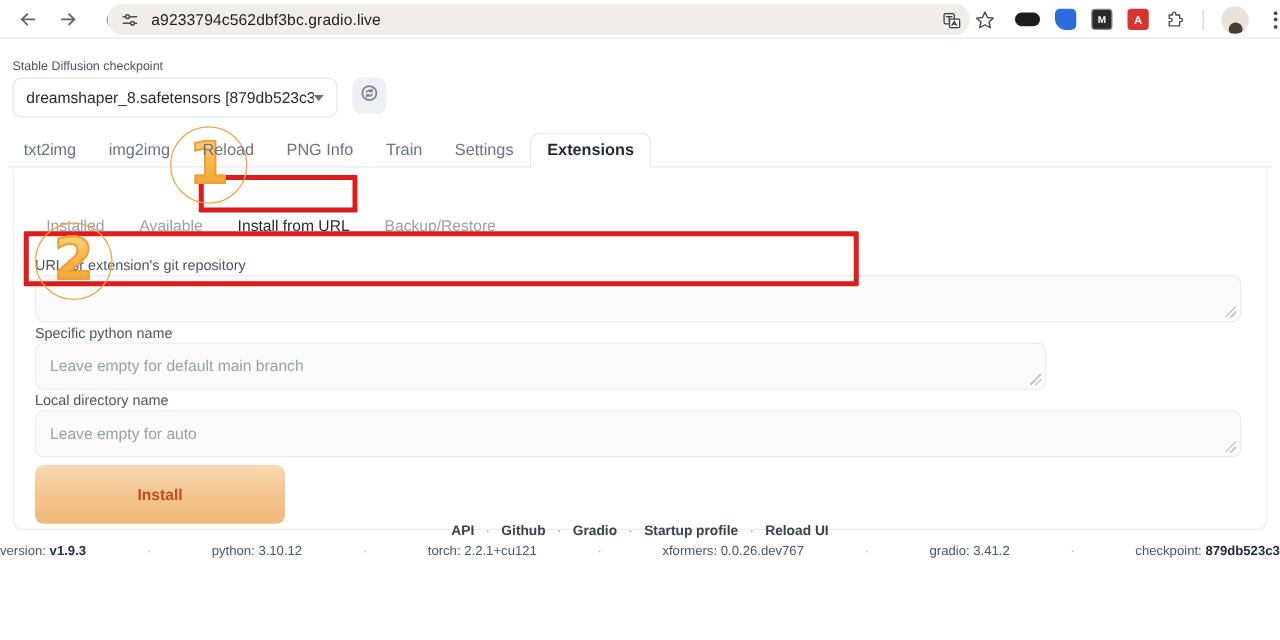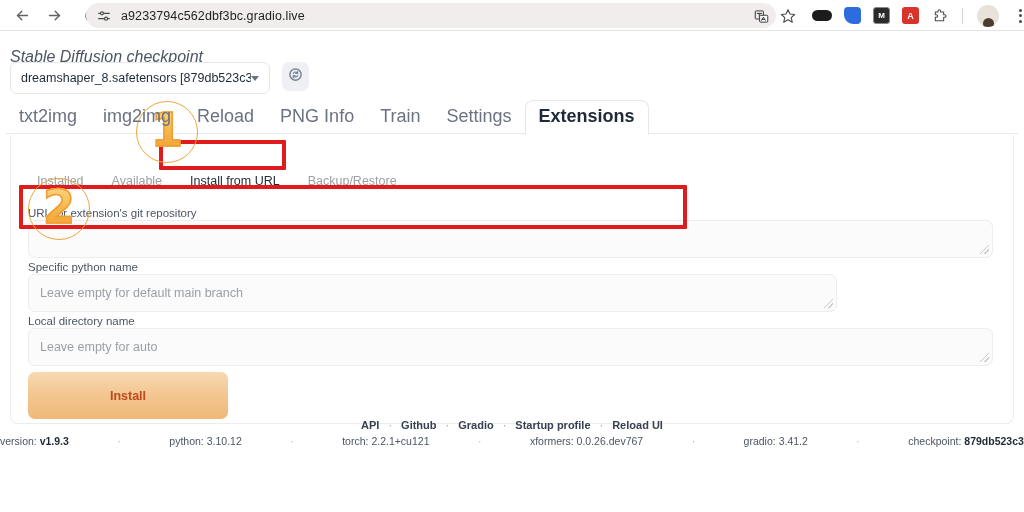--- a/index.html
+++ b/index.html
@@ -88,21 +88,21 @@
   
   .page {
     position: absolute; left: 0; top: 31px;
     width: 1024px; height: 481px;
     background: #ffffff;
     color: #1f2937;
   }
 
   .ckpt-label {
     position: absolute; left: 10px; top: 17px;
-    font-size: 16px; color: #4b5563; font-style: italic;
+    font-size: 10px; color: #4b5563;
   }
   .ckpt-dropdown {
     position: absolute; left: 10px; top: 31px;
     width: 260px; height: 32px;
     background: #fff; border: 1px solid #e5e7eb; border-radius: 7px;
     display: flex; align-items: center; padding: 0 10px;
   }
   .ckpt-dropdown .val {
     font-size: 12.5px; color: #1f2937; flex: 1;
     white-space: nowrap; overflow: hidden;
@@ -123,21 +123,21 @@
   .main-tabs {
     position: absolute; left: 6px; top: 75px;
     width: 1012px; height: 28px;
     display: flex; align-items: flex-end; gap: 0;
   }
   .main-tabs::after {
     content: ""; position: absolute; left: 0; bottom: 0;
     width: 100%; height: 1px; background: #e9eaec;
   }
   .mtab {
-    font-size: 18px; color: #6b7280;
+    font-size: 13px; color: #6b7280;
     padding: 5px 13px 7px; position: relative; z-index: 2;
     white-space: nowrap;
   }
   .mtab.active {
     color: #1f2937; font-weight: bold;
     background: #fff;
     border: 1px solid #e5e7eb; border-bottom: 1px solid #fff;
     border-radius: 8px 8px 0 0;
     margin-bottom: -1px;
   }

